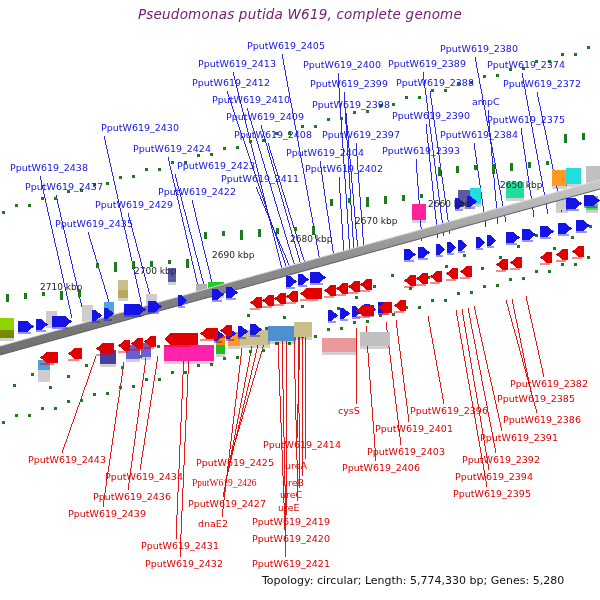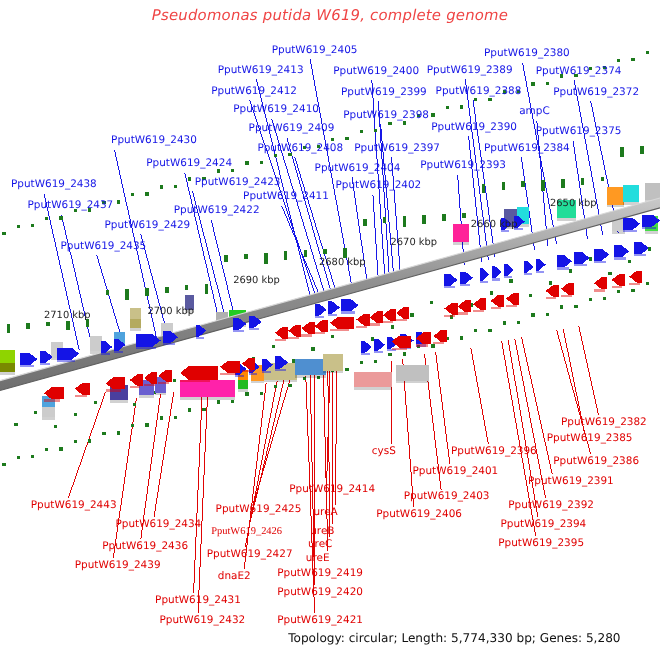--- a/index.html
+++ b/index.html
@@ -7,21 +7,21 @@
   body{
     width:600px;height:600px;background:#ffffff;overflow:hidden;
     font-family:"DejaVu Sans","Liberation Sans",sans-serif;
     -webkit-font-smoothing:none;
   }
   #stage{position:relative;width:600px;height:600px;}
 
   
   #title{
     position:absolute;left:0;top:6px;width:600px;text-align:center;
-    font-style:italic;font-size:13.5px;color:#ef4444;letter-spacing:.2px;
+    font-style:italic;font-size:13.5px;color:#701a75;letter-spacing:.2px;
     font-family:"DejaVu Sans","Liberation Sans",sans-serif;
   }
 
   
   #map{position:absolute;left:0;top:0;width:600px;height:600px;}
 
   
   .lbl{
     position:absolute;white-space:nowrap;font-size:9.5px;
     font-family:"DejaVu Sans","Liberation Sans",sans-serif;
@@ -568,21 +568,21 @@
       <div class="lbl lbl-bot" style="left: 453px; top: 489px;">PputW619_2395</div>
       <div class="lbl lbl-bot" style="left: 455px; top: 472px;">PputW619_2394</div>
       <div class="lbl lbl-bot" style="left: 462px; top: 455px;">PputW619_2392</div>
       <div class="lbl lbl-bot" style="left: 468px; top: 433px; padding-left: 12px;">PputW619_2391</div>
       <div class="lbl lbl-bot" style="left: 503px; top: 415px;">PputW619_2386</div>
       <div class="lbl lbl-bot" style="left: 497px; top: 394px;">PputW619_2385</div>
       <div class="lbl lbl-bot" style="left: 510px; top: 379px;">PputW619_2382</div>
     </div>
   <div id="scalelabels">
       <div class="lbl lbl-scale" style="left: 40px; top: 282px;">2710 kbp</div>
-      <div class="lbl lbl-scale" style="left: 134px; top: 266px; margin-top: 12px;">2700 kbp</div>
+      <div class="lbl lbl-scale" style="left: 134px; top: 266px;">2700 kbp</div>
       <div class="lbl lbl-scale" style="left: 212px; top: 250px;">2690 kbp</div>
       <div class="lbl lbl-scale" style="left: 290px; top: 234px;">2680 kbp</div>
       <div class="lbl lbl-scale" style="left: 355px; top: 216px;">2670 kbp</div>
       <div class="lbl lbl-scale" style="left: 428px; top: 199px;">2660 kbp</div>
       <div class="lbl lbl-scale" style="left: 500px; top: 180px; text-align: right;">2650 kbp</div>
     </div>
 
   <div id="footer">
     <span id="topo">Topology: circular; Length: 5,774,330 bp; Genes: 5,280</span>
   </div>

